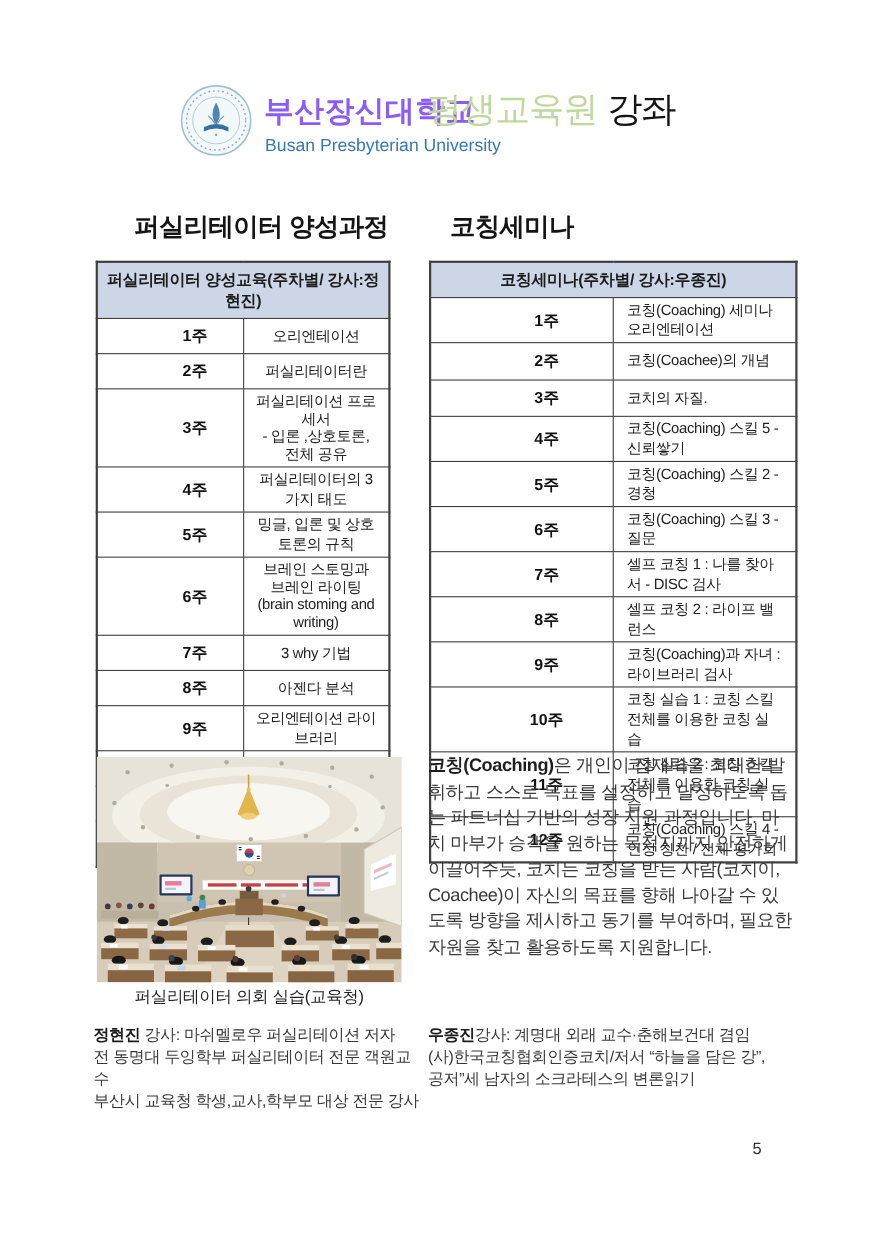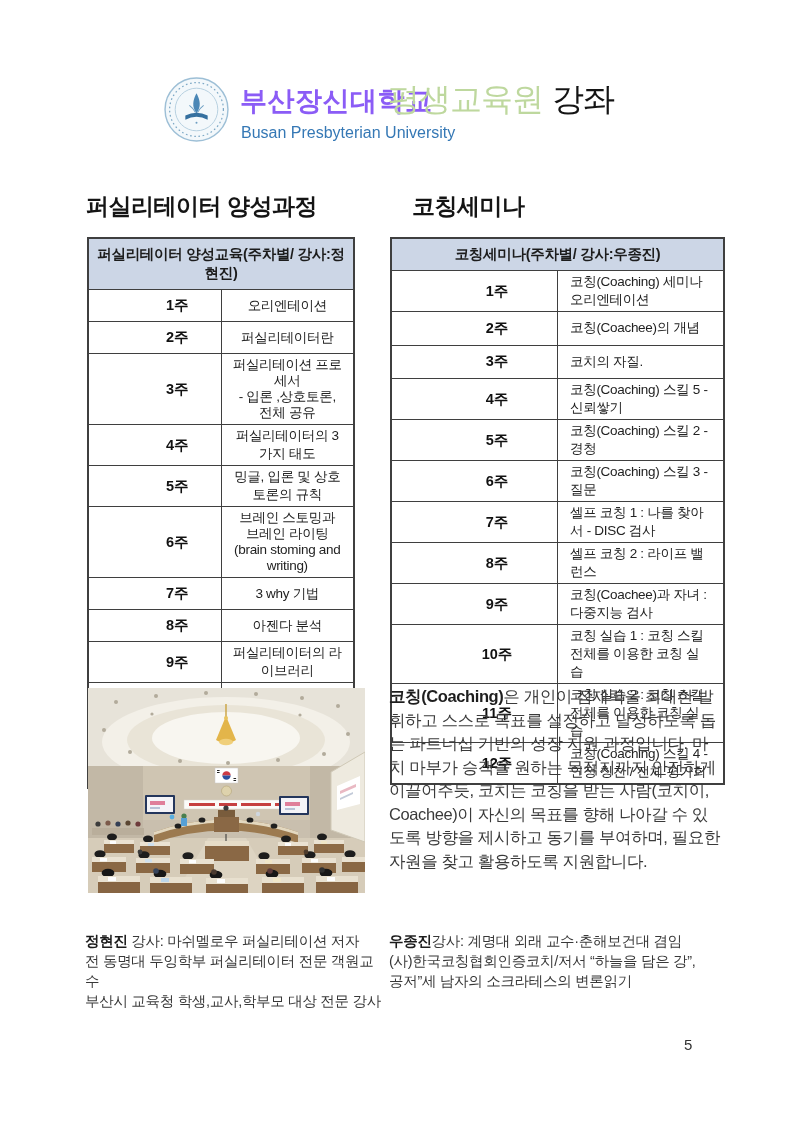--- a/index.html
+++ b/index.html
@@ -9,23 +9,23 @@
 
   
   .logo { position:absolute; left:162px; top:75px; width:69px; height:69px; }
   .uni-kr { position:absolute; left:240px; top:83px; font-size:27px; font-weight:700; color:#8b5cf6; letter-spacing:0.5px; }
   .uni-en { position:absolute; left:241px; top:124px; font-size:16px; color:#3578b5; }
   .prog-title { position:absolute; left:388px; top:78px; font-size:32px; font-weight:400; letter-spacing:-1px; white-space:nowrap; }
   .prog-green { color:#bed89e; }
   .prog-black { color:#141414; margin-left:9px; }
 
   
-  .sec-heading { position:absolute; top:191px; font-size:23px; font-weight:600; color:#141414; letter-spacing:-0.5px; }
+  .sec-heading { position:absolute; top:191px; font-size:23px; font-weight:600; color:#141414; letter-spacing:-0.5px;margin-left:36px; }
   .sec-heading.left { left:86px; }
-  .sec-heading.right { left:412px; }
+  .sec-heading.right { left:373px; }
 
   
   .tbl { position:absolute; top:237px; border-collapse:collapse; table-layout:fixed; }
   .tbl.t-left  { left:87px;  width:268px; }
   .tbl.t-right { left:390px; width:335px; }
   .tbl th { background:#ccd6e6; border:1px solid #3f3f3f; font-size:14.5px; font-weight:700; color:#1c1c1c; padding:6px 2px; text-align:center; letter-spacing:-0.3px;margin-left:12px; }
   .tbl td { border:1px solid #3f3f3f; }
   .tbl { border:2px solid #3f3f3f; }
   .tbl td.week { width:50px; text-align:center; font-weight:700; font-size:14.5px; color:#111;padding-left:45px; }
   .tbl td.topic { font-size:13.5px; font-weight:500; color:#222; padding:2px 10px; white-space:pre-line; letter-spacing:-0.3px; }
@@ -113,21 +113,21 @@
         <tr>
           <td class="week">7주</td>
           <td class="topic">3 why 기법</td>
         </tr>
         <tr>
           <td class="week">8주</td>
           <td class="topic">아젠다 분석</td>
         </tr>
         <tr>
           <td class="week">9주</td>
-          <td class="topic">퍼실리테이터의 라이브러리</td>
+          <td class="topic">오리엔테이션 라이브러리</td>
         </tr>
         <tr>
           <td class="week">10주</td>
           <td class="topic">공론화 진행 방법</td>
         </tr>
         <tr>
           <td class="week">11주</td>
           <td class="topic">모의 원탁토론</td>
         </tr>
         <tr>
@@ -171,21 +171,21 @@
         <tr>
           <td class="week">7주</td>
           <td class="topic">셀프 코칭 1 : 나를 찾아서 - DISC 검사</td>
         </tr>
         <tr>
           <td class="week">8주</td>
           <td class="topic">셀프 코칭 2 : 라이프 밸런스</td>
         </tr>
         <tr>
           <td class="week">9주</td>
-          <td class="topic">코칭(Coachee)과 자녀 : 다중지능 검사</td>
+          <td class="topic">코칭(Coaching)과 자녀 : 라이브러리 검사</td>
         </tr>
         <tr>
           <td class="week">10주</td>
           <td class="topic">코칭 실습 1 : 코칭 스킬 전체를 이용한 코칭 실습</td>
         </tr>
         <tr>
           <td class="week">11주</td>
           <td class="topic">코칭 실습 2 : 코칭 스킬 전체를 이용한 코칭 실습</td>
         </tr>
         <tr>
@@ -380,20 +380,21 @@
           <circle cx="68" cy="183" r="2.8" fill="#37455c"></circle>
             <circle cx="126" cy="184" r="2.8" fill="#4a3a30"></circle>
           <circle cx="182" cy="183" r="2.8" fill="#5c3a3a"></circle>
             <circle cx="234" cy="182" r="2.8" fill="#2f2f2f"></circle>
           <circle cx="52" cy="164" r="2.4" fill="#3a3a3a"></circle>
             <circle cx="218" cy="164" r="2.4" fill="#4e3c2c"></circle>
         </g>
       </g>
     </svg>
   </div>
+  <div class="photo-caption">퍼실리테이터 의회 실습(교육청)</div>
 
   <p class="desc"><strong>코칭(Coaching)</strong><span>은 개인이 잠재력을 최대한 발휘하고 스스로 목표를 설정하고 달성하도록 돕는 파트너십 기반의 성장 지원 과정입니다. 마치 마부가 승객을 원하는 목적지까지 안전하게 이끌어주듯, 코치는 코칭을 받는 사람(코치이, Coachee)이 자신의 목표를 향해 나아갈 수 있도록 방향을 제시하고 동기를 부여하며, 필요한 자원을 찾고 활용하도록 지원합니다.</span></p>
 
   <p class="bio left"><strong>정현진</strong><span> 강사:  마쉬멜로우 퍼실리테이션 저자
 전 동명대 두잉학부 퍼실리테이터 전문 객원교수
 부산시 교육청 학생,교사,학부모 대상 전문 강사</span></p>
 
   <p class="bio right"><strong>우종진</strong><span>강사:  계명대 외래 교수·춘해보건대 겸임
 (사)한국코칭협회인증코치/저서 “하늘을 담은 강”,
 공저”세 남자의 소크라테스의 변론읽기</span></p>

